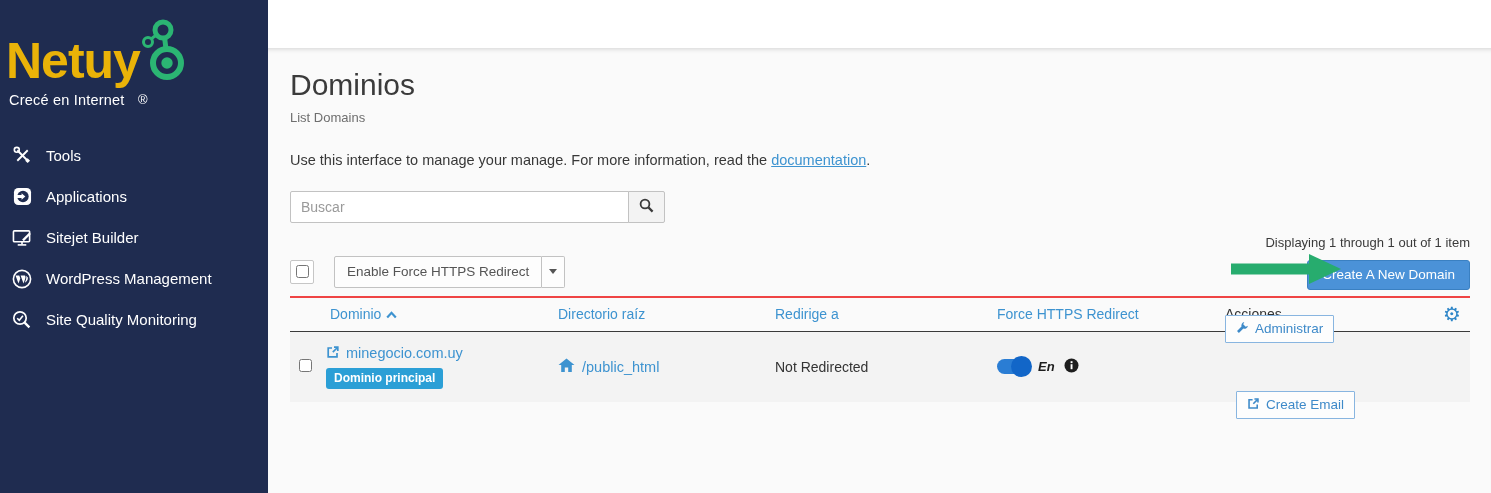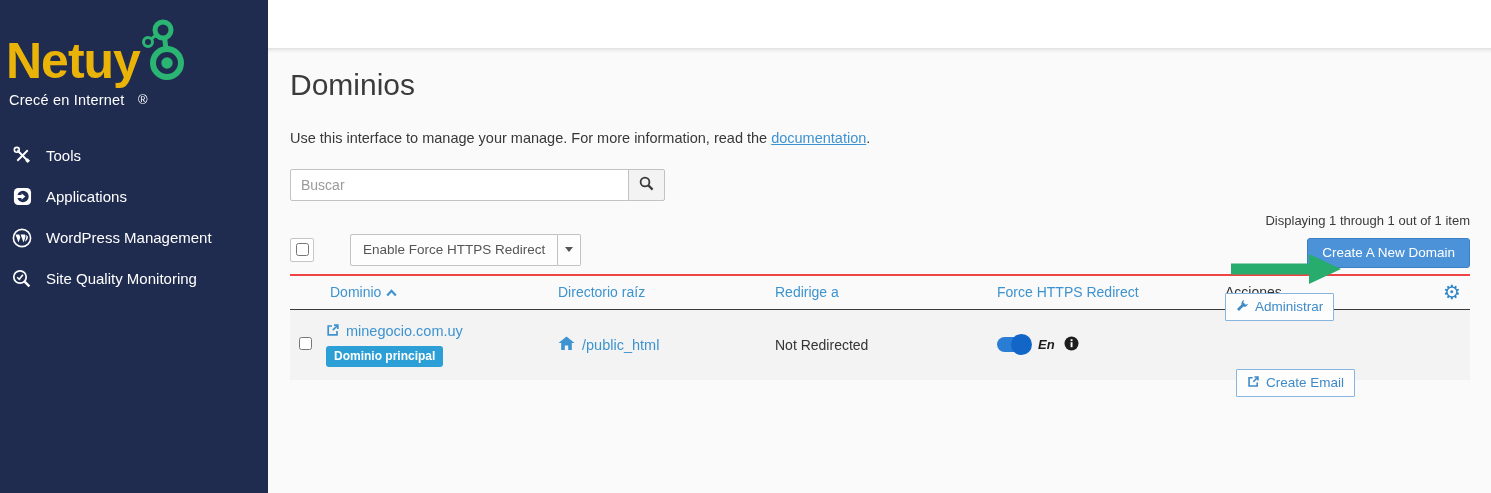--- a/index.html
+++ b/index.html
@@ -29,21 +29,21 @@
   .page-desc a { color: #3d93d0; text-decoration: underline; cursor: pointer; }
 
   .search-row { margin-top: 23px; display: flex; align-items: stretch; }
   .search-input { width: 339px; height: 32px; border: 1px solid #c2c2c2; border-radius: 2px 0 0 2px;
                   padding: 0 10px; font-size: 14px; color: #333; background: #fff; outline: none; }
   .search-input::placeholder { color: #9a9a9a; }
   .search-btn { width: 37px; height: 32px; margin-left: -1px; background: #f3f3f3; border: 1px solid #c2c2c2;
                 border-radius: 0 2px 2px 0; display: flex; align-items: center; justify-content: center; cursor: pointer; }
 
   .toolbar { margin-top: 12px; display: flex; justify-content: space-between; align-items: flex-end; }
-  .toolbar-left { display: flex; align-items: center; gap: 36px; margin-bottom: 2px; }
+  .toolbar-left { display: flex; align-items: center; gap: 20px; margin-bottom: 2px; }
   .checkall-wrap { width: 24px; height: 24px; background: #fff; border: 1px solid #c6c6c6; border-radius: 2px;
                    display: flex; align-items: center; justify-content: center; }
   .checkall-wrap input, .row-check input { width: 13px; height: 13px; cursor: pointer; }
   .split-btn { display: flex; height: 32px; }
   .split-btn .lbl { display: flex; align-items: center; padding: 0 12px; background: #fdfdfd; border: 1px solid #c2c2c2;
                     border-radius: 2px 0 0 2px; font-size: 13.5px; color: #555; cursor: pointer; }
   .split-btn .caret { width: 23px; display: flex; align-items: center; justify-content: center; background: #fdfdfd;
                       border: 1px solid #c2c2c2; border-left: none; border-radius: 0 2px 2px 0; cursor: pointer; }
   .tri-down { width: 0; height: 0; border-left: 4px solid transparent; border-right: 4px solid transparent; border-top: 5px solid #555; }
 
@@ -125,20 +125,31 @@
             <rect x="1" y="1" width="18" height="18" rx="4.5" fill="#fff"></rect>
             <circle cx="10.5" cy="10" r="6" fill="#1f2c50"></circle>
             <rect x="1" y="8.4" width="9.5" height="3.2" fill="#fff"></rect>
             <path d="M9 6.5 L13 10 L9 13.5 Z" fill="#fff"></path>
           </svg>
         </span>
         <span>Applications</span>
       </div>
       <div class="nav-item">
         <span class="nicon">
+          <svg width="20" height="19" viewBox="0 0 21 20">
+            <rect x="1.5" y="3" width="17" height="11.5" rx="1" fill="none" stroke="#fff" stroke-width="1.7"></rect>
+            <line x1="10.5" y1="14.5" x2="10.5" y2="17.3" stroke="#fff" stroke-width="1.7"></line>
+            <line x1="6" y1="17.8" x2="15" y2="17.8" stroke="#fff" stroke-width="1.7"></line>
+            <line x1="11.5" y1="13" x2="19" y2="5.5" stroke="#fff" stroke-width="2.4"></line>
+          </svg>
+        </span>
+        <span>Sitejet Builder</span>
+      </div>
+      <div class="nav-item">
+        <span class="nicon">
           <svg width="20" height="20" viewBox="0 0 20 20">
             <circle cx="10" cy="10" r="8.6" fill="none" stroke="#fff" stroke-width="1.6"></circle>
             <path d="M3.5 6.5 L6.5 14.5 L8.3 9.5 L7.3 6.5 Z M8.6 6.5 L11.5 14.5 L13.2 9.8 Q14 7.8 13 6.5 Z M13.9 6.7 Q14.8 8.5 14 10.5 L12.8 13.8 Q16 12 15.9 8.5 Z" fill="#fff"></path>
           </svg>
         </span>
         <span>WordPress Management</span>
       </div>
       <div class="nav-item">
         <span class="nicon">
           <svg width="20" height="20" viewBox="0 0 20 20">
@@ -150,20 +161,21 @@
         <span>Site Quality Monitoring</span>
       </div>
     </nav>
   </aside>
 
   <div class="main">
     <div class="topbar"></div>
 
     <div class="content">
       <h1 class="page-title">Dominios</h1>
+      <div class="page-subtitle">List Domains</div>
 
       <p class="page-desc"><span>Use this interface to manage your manage. For more information, read the </span><a>documentation</a><span>.</span></p>
 
       <div class="search-row">
         <input class="search-input" type="text" placeholder="Buscar" style="">
         <button class="search-btn">
           <span>
             <svg width="15" height="15" viewBox="0 0 15 15">
               <circle cx="6" cy="6" r="4.4" fill="none" stroke="#3a3a3a" stroke-width="1.8"></circle>
               <line x1="9.4" y1="9.4" x2="13.6" y2="13.6" stroke="#3a3a3a" stroke-width="2.2"></line>

